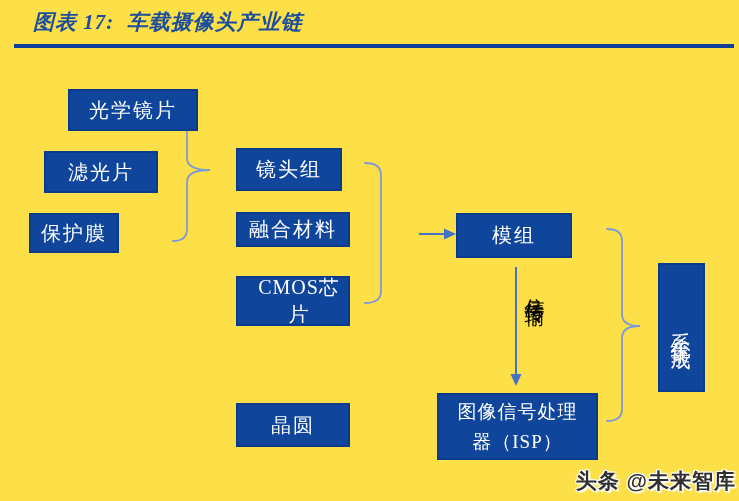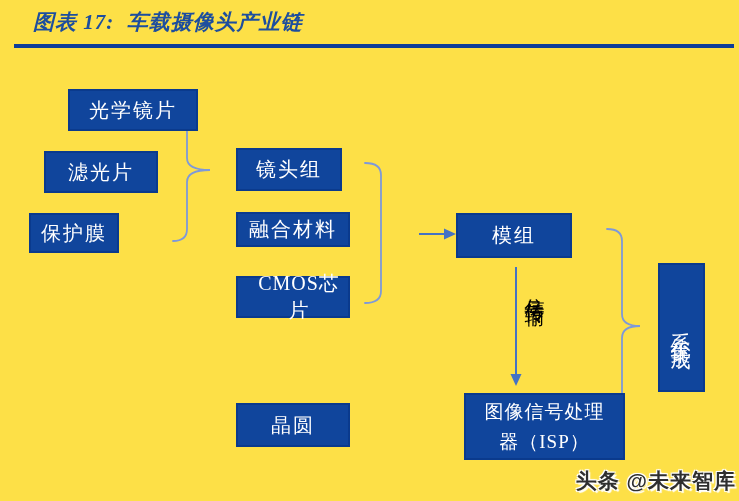--- a/index.html
+++ b/index.html
@@ -24,25 +24,25 @@
     background:#10459c; border:2px solid #0a3a8d;
     color:#ffffff; display:flex; align-items:center; justify-content:center;
     font-family:"Liberation Serif", serif;
     font-size:20px; letter-spacing:2px; text-align:center;
   }
   .box-optical   { left:44px;  top:89px;  width:130px; height:42px;margin-left:24px; }
   .box-filter    { left:44px;  top:151px; width:114px; height:42px; }
   .box-film      { left:29px;  top:213px; width:90px; height:40px;text-align:center; }
   .box-lensgroup { left:236px; top:148px; width:106px; height:43px; }
   .box-fusion    { left:236px; top:212px; width:114px; height:35px; }
-  .box-cmos      { left:236px; top:276px; width:114px; height:42px; letter-spacing:1px;padding-left:12px; }
+  .box-cmos      { left:236px; top:276px; width:114px; height:50px; letter-spacing:1px;padding-left:12px; }
   .box-module    { left:456px; top:213px; width:116px; height:45px; }
   .box-wafer     { left:236px; top:403px; width:114px; height:44px; }
   .box-isp       { left:437px; top:393px; width:161px; height:67px;
-                   font-size:19px; line-height:1.55; letter-spacing:1px; padding:0 10px;margin-left:27px; }
+                   font-size:19px; line-height:1.55; letter-spacing:1px; padding:0 10px; }
   .box-sysint    { left:658px; top:263px; width:47px; height:129px;
                    writing-mode:vertical-rl; letter-spacing:6px; }
   .flow-label {
     position:absolute; color:#000000;
     font-family:"Liberation Serif", serif;
   }
   .label-packaging { left:368px; top:217px; font-size:24px; letter-spacing:3px; }
   .label-signal {
     left:522px; top:282px; font-size:20px;
     writing-mode:vertical-rl; letter-spacing:3px;

